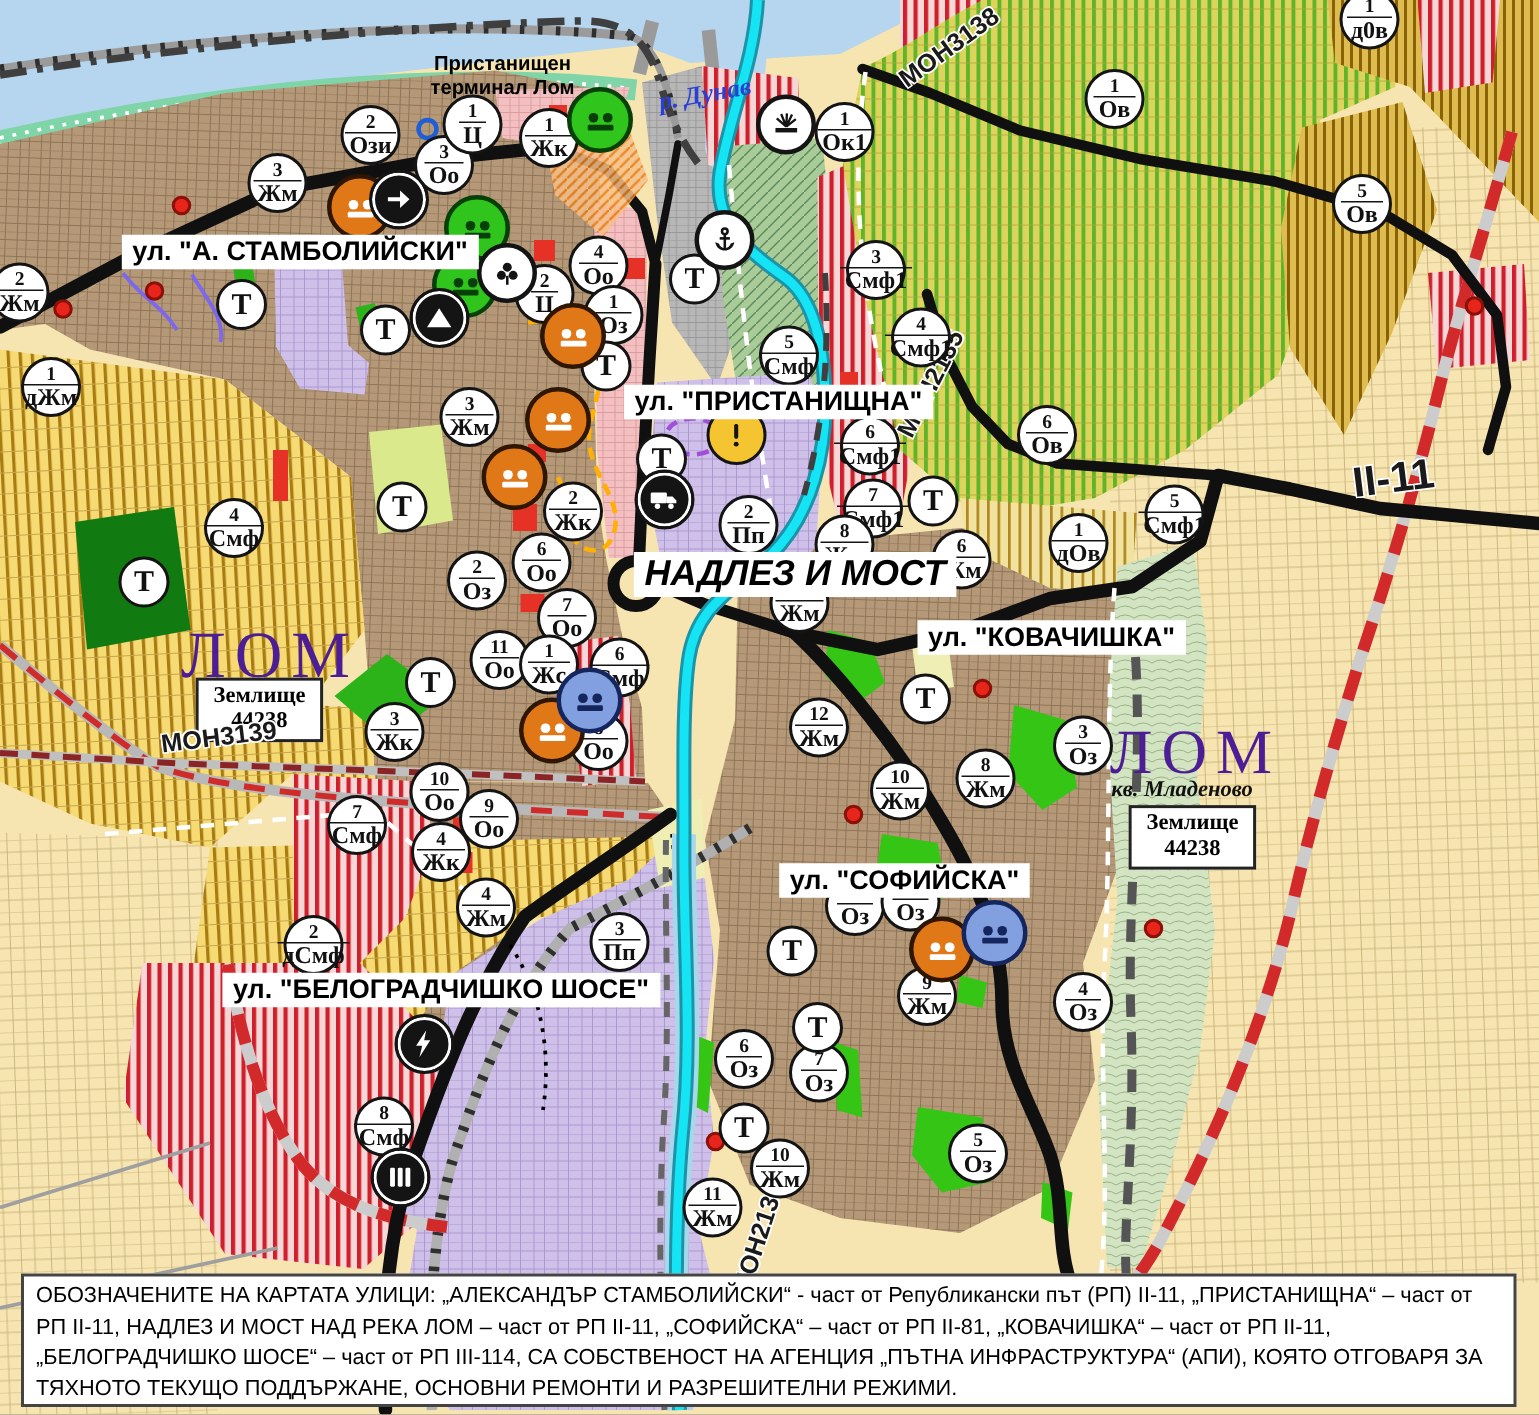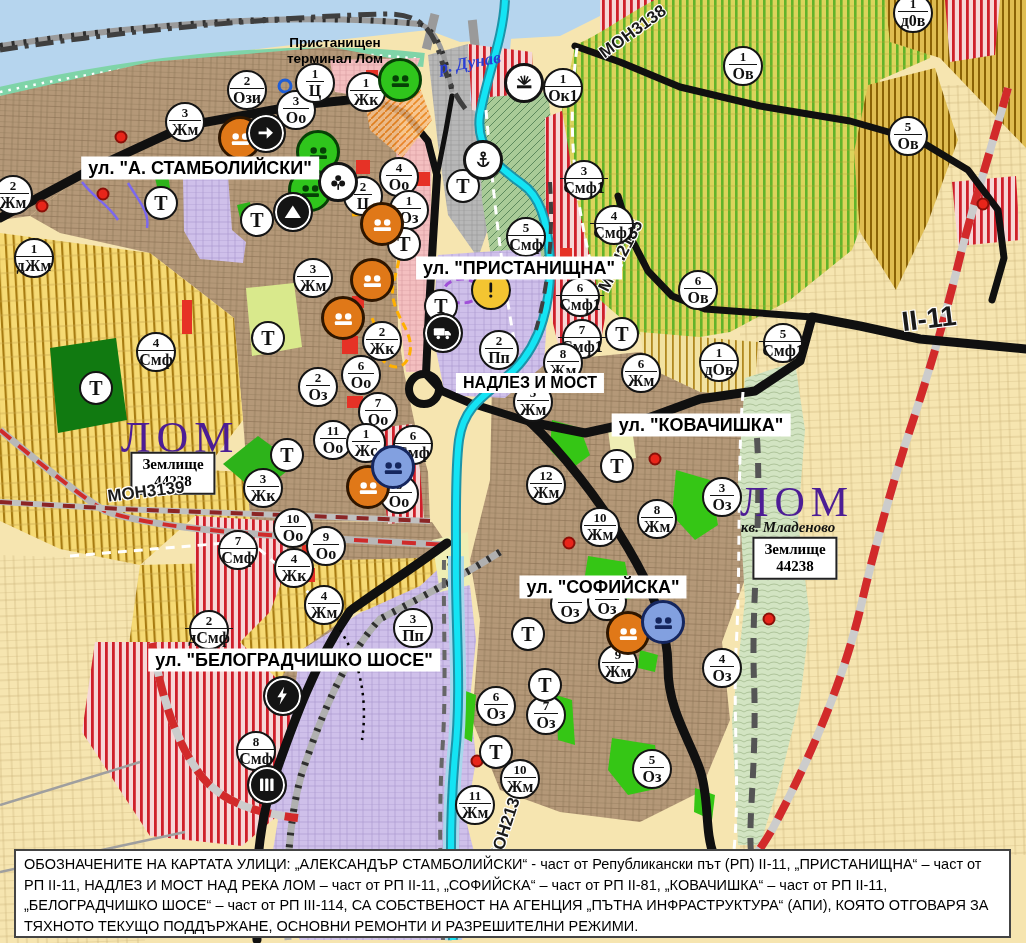--- a/index.html
+++ b/index.html
@@ -641,21 +641,21 @@
       <div class="dot-red" style="left: 655px; top: 459px;"></div>
       <div class="dot-red" style="left: 569px; top: 543px;"></div>
       <div class="dot-red" style="left: 477px; top: 761px;"></div>
       <div class="dot-red" style="left: 769px; top: 619px;"></div>
       <div class="dot-red" style="left: 983px; top: 204px;"></div>
       <div class="dot-blue" style="left: 285px; top: 86px;"></div>
     </div>
   <div id="labels">
       <div class="street" style="left: 200px; top: 168px; font-size: 18px;">ул. "А. СТАМБОЛИЙСКИ"</div>
       <div class="street" style="left: 519px; top: 268px; font-size: 18px;">ул. "ПРИСТАНИЩНА"</div>
-      <div class="street" style="left: 530px; top: 383px; font-size: 16px;">НАДЛЕЗ И МОСТ</div>
+      <div class="street" style="left: 530px; top: 383px; font-size: 24px; font-style: italic;">НАДЛЕЗ И МОСТ</div>
       <div class="street" style="left: 701px; top: 425px; font-size: 18px;">ул. "КОВАЧИШКА"</div>
       <div class="street" style="left: 603px; top: 587px; font-size: 18px;">ул. "СОФИЙСКА"</div>
       <div class="street" style="left: 294px; top: 660px; font-size: 18px;">ул. "БЕЛОГРАДЧИШКО ШОСЕ"</div>
       <div class="roadlab" style="left: 146px; top: 492px; font-size: 17px; transform: translate(-50%, -50%) rotate(-7deg);">МОН3139</div>
       <div class="roadlab" style="left: 633px; top: 32px; font-size: 17px; transform: translate(-50%, -50%) rotate(-36deg);">МОН3138</div>
       <div class="roadlab" style="left: 621px; top: 256px; font-size: 17px; transform: translate(-50%, -50%) rotate(-63deg);">МОН2135</div>
       <div class="roadlab" style="left: 506px; top: 826px; font-size: 17px; transform: translate(-50%, -50%) rotate(-72deg);">МОН2136</div>
       <div class="roadlab" style="left: 929px; top: 319px; font-size: 28px; transform: translate(-50%, -50%) rotate(-7deg);">II-11</div>
     </div>
 

